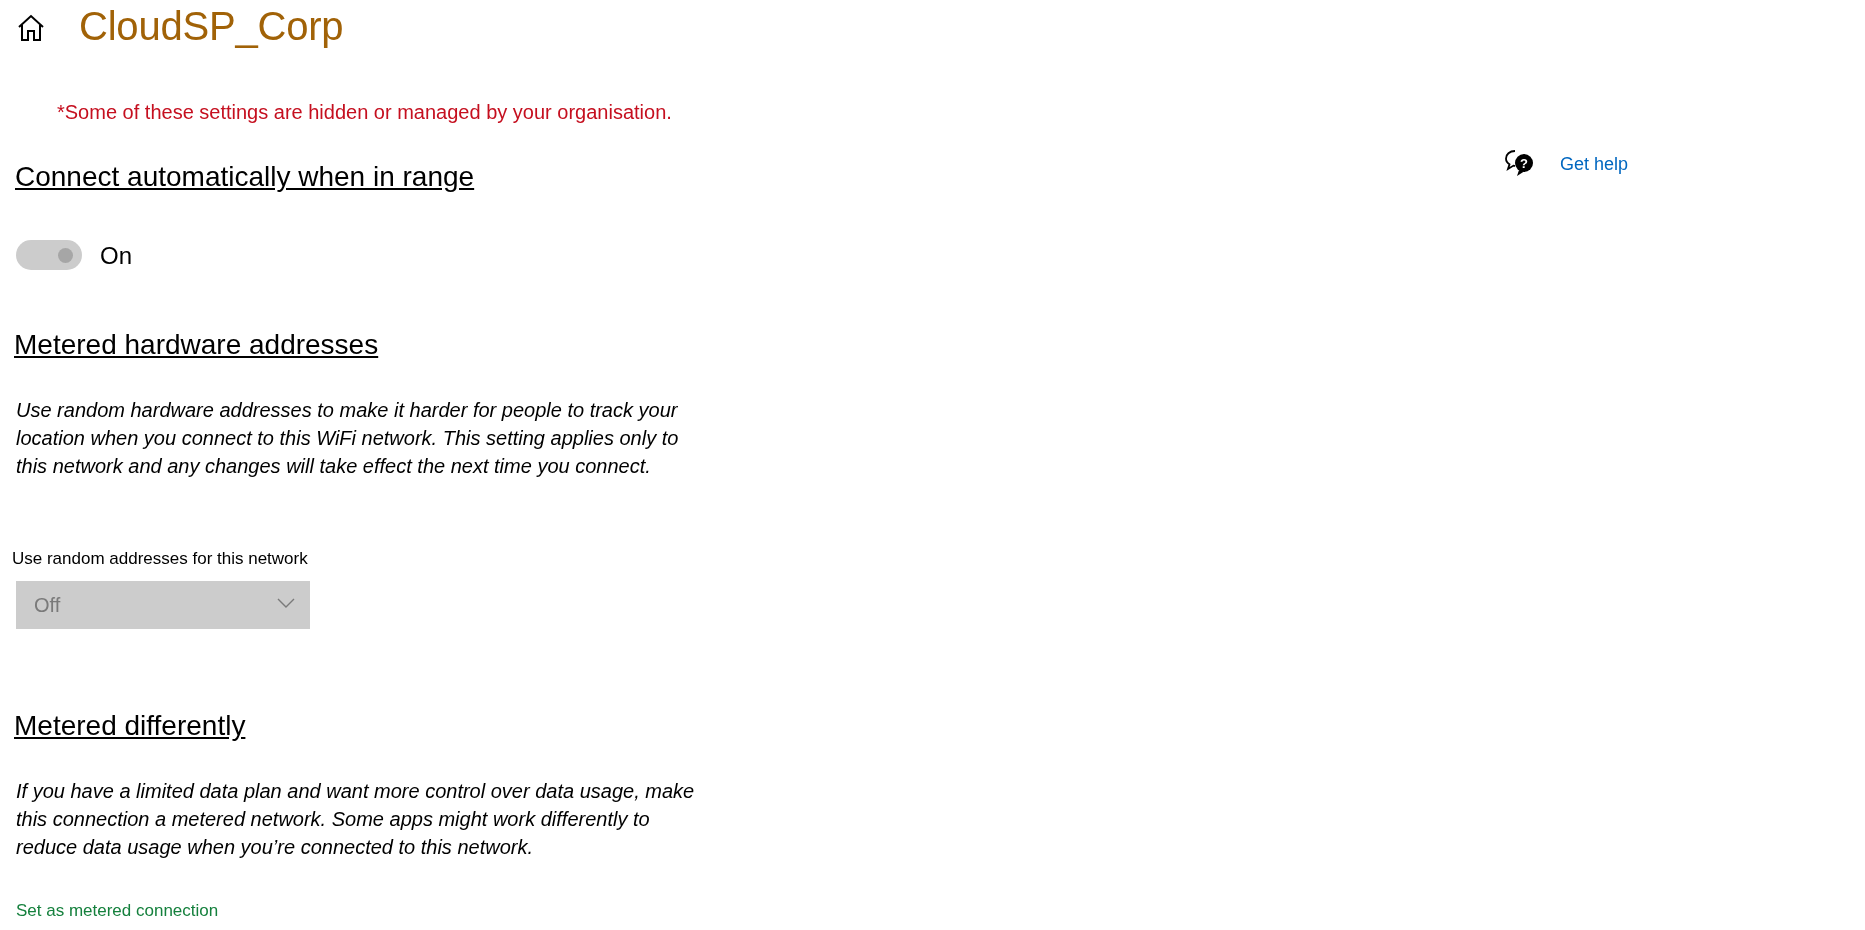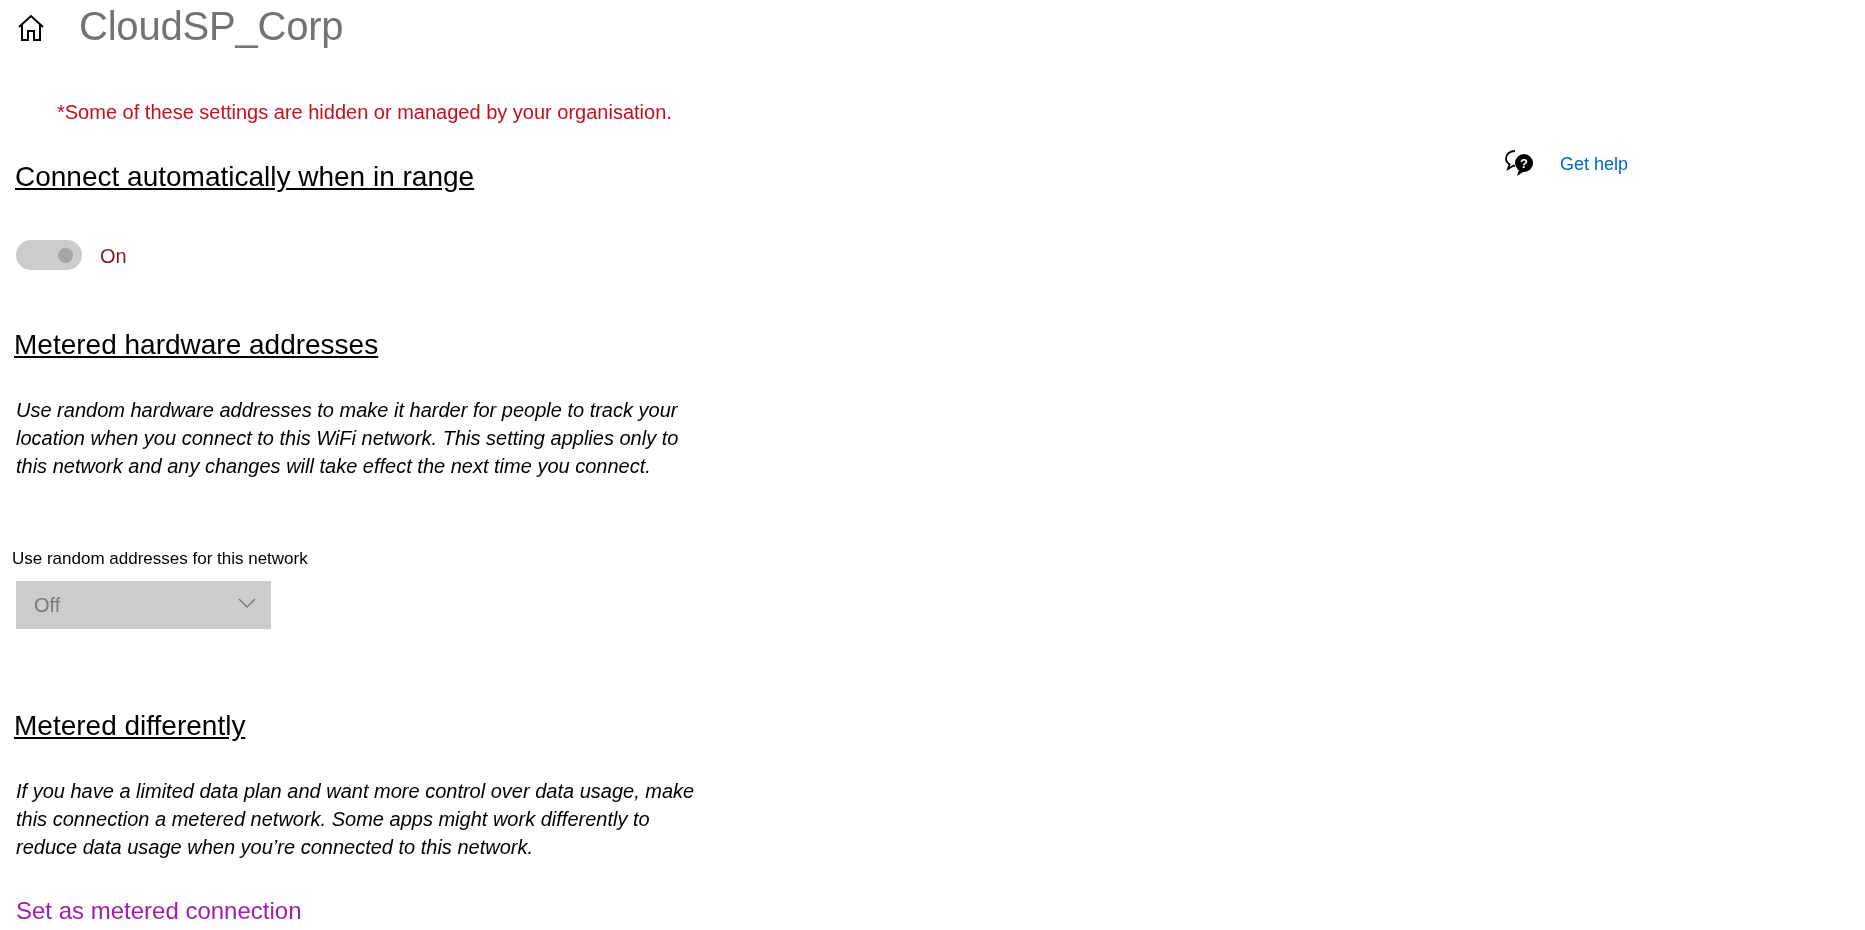--- a/index.html
+++ b/index.html
@@ -3,46 +3,46 @@
 <meta charset="utf-8">
 <style>
   html, body { margin: 0; padding: 0; background: #ffffff; }
   body {
     width: 1865px; height: 930px; position: relative; overflow: hidden;
     font-family: "Liberation Sans", "DejaVu Sans", sans-serif;
     color: #000000;
   }
   .abs { position: absolute; white-space: nowrap; }
   .home-icon { left: 16px; top: 13px; width: 30px; height: 30px; cursor: pointer; }
-  .page-title { left: 79px; top: 0px; font-size: 40px; line-height: 52px; color: #737373; letter-spacing: -0.2px; }
+  .page-title { left: 79px; top: 0px; font-size: 40px; line-height: 52px; color: #a16207; letter-spacing: -0.2px; }
   .notice { left: 16px; top: 99px; font-size: 20px; line-height: 26px; color: #c50f1f; margin-left: 41px; }
   .heading { font-size: 28px; line-height: 36px; color: #000; text-decoration: underline; }
   .h-connect { left: 15px; top: 159px; }
   .h-random { left: 14px; top: 327px; }
   .h-metered { left: 14px; top: 708px; }
   .toggle {
     left: 16px; top: 240px; width: 66px; height: 30px; border-radius: 15px;
     background: #cccccc; cursor: default;
   }
   .toggle .knob {
     position: absolute; right: 9px; top: 8px; width: 15px; height: 15px; border-radius: 50%;
     background: #a6a6a6;
   }
-  .toggle-label { left: 100px; top: 243px; font-size: 20px; line-height: 26px; color: #7f1d1d; }
+  .toggle-label { left: 100px; top: 243px; font-size: 24px; line-height: 26px; color: #000000; }
   .para { font-size: 20px; line-height: 28.2px; color: #000; white-space: normal; font-style: italic; }
   .p-random { left: 16px; top: 396px; width: 680px; }
   .p-metered { left: 16px; top: 777px; width: 700px; }
   .field-label { left: 12px; top: 546px; font-size: 17px; line-height: 26px; color: #000; }
   .dropdown {
-    left: 16px; top: 581px; width: 255px; height: 48px; background: #cccccc;
+    left: 16px; top: 581px; width: 294px; height: 48px; background: #cccccc;
     box-sizing: border-box; cursor: default;
   }
   .dropdown .value { position: absolute; left: 18px; top: 11px; font-size: 20px; line-height: 26px; color: #7a7a7a; }
   .dropdown .chev { position: absolute; right: 14px; top: 15px; width: 20px; height: 14px; }
-  .metered-link { left: 16px; top: 898px; font-size: 24px; line-height: 26px; color: #a21caf; }
+  .metered-link { left: 16px; top: 898px; font-size: 17px; line-height: 26px; color: #15803d; }
   .help-icon { left: 1505px; top: 149px; width: 30px; height: 28px; cursor: pointer; }
   .help-link { left: 1560px; top: 151px; font-size: 18px; line-height: 26px; color: #0067c0; cursor: pointer; }
 </style>
 </head>
 <body>
 
 <div class="abs home-icon">
   <svg width="30" height="30" viewBox="0 0 30 30">
     <path d="M3 14 L15 3 L27 14" fill="none" stroke="#000" stroke-width="2" stroke-linejoin="miter"></path>
     <path d="M6 12 L6 27 L12 27 L12 18 L18 18 L18 27 L24 27 L24 12" fill="none" stroke="#000" stroke-width="2"></path>

